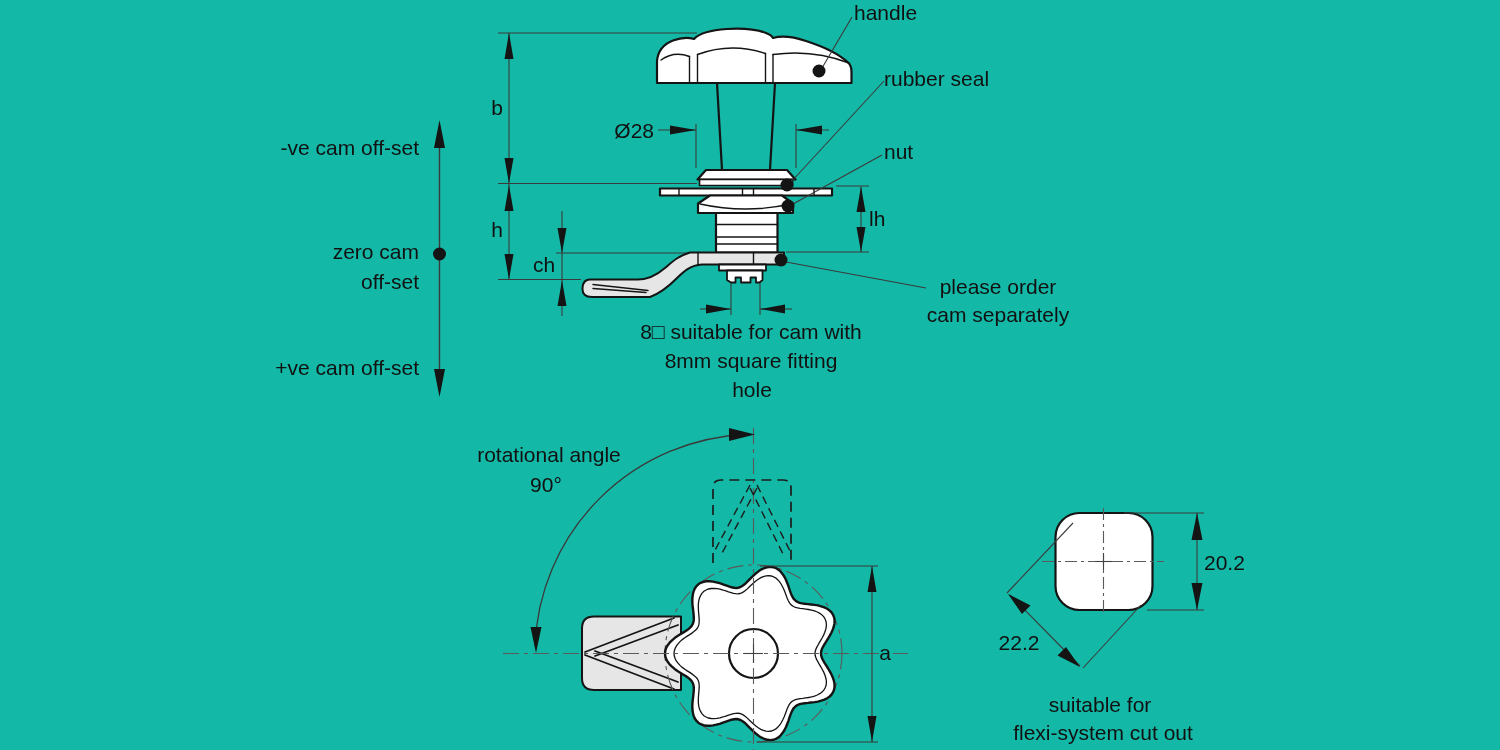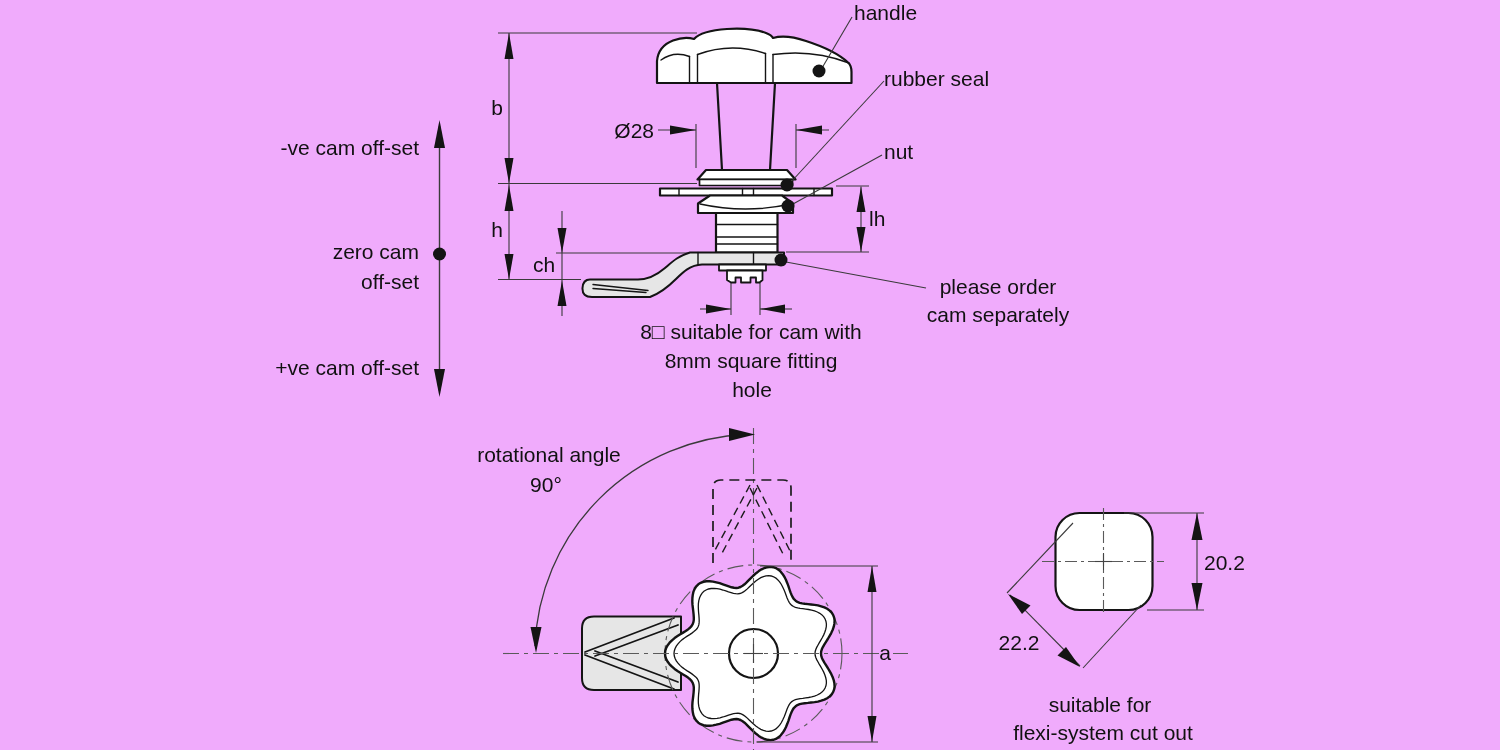--- a/index.html
+++ b/index.html
@@ -1,16 +1,16 @@
 <!DOCTYPE html>
 <html><head>
 <meta charset="utf-8">
 <style>
   html,body{margin:0;padding:0;background:#fff;}
-  .stage{position:relative;width:1500px;height:750px;background:#f0abfc;overflow:hidden;
+  .stage{position:relative;width:1500px;height:750px;background:#14b8a6;overflow:hidden;
          font-family:"Liberation Sans", sans-serif;}
   svg text{font-family:"Liberation Sans", sans-serif;font-size:21px;fill:#111;}
   .outline{stroke:#141414;stroke-width:2.2;fill:none;stroke-linejoin:round;stroke-linecap:round;}
   .outline-w{stroke:#141414;stroke-width:2.2;fill:#ffffff;stroke-linejoin:round;}
   .outline-g{stroke:#141414;stroke-width:2;fill:#e6e6e6;stroke-linejoin:round;}
   .thin{stroke:#141414;stroke-width:1.4;fill:none;stroke-linecap:round;}
   .dim{stroke:#3a3a3a;stroke-width:1.1;fill:none;}
   .arrow{fill:#141414;stroke:none;}
   .dot{fill:#141414;stroke:none;}
   .chain{stroke:#5a5a5a;stroke-width:1.1;fill:none;stroke-dasharray:16 5 4 5;}

